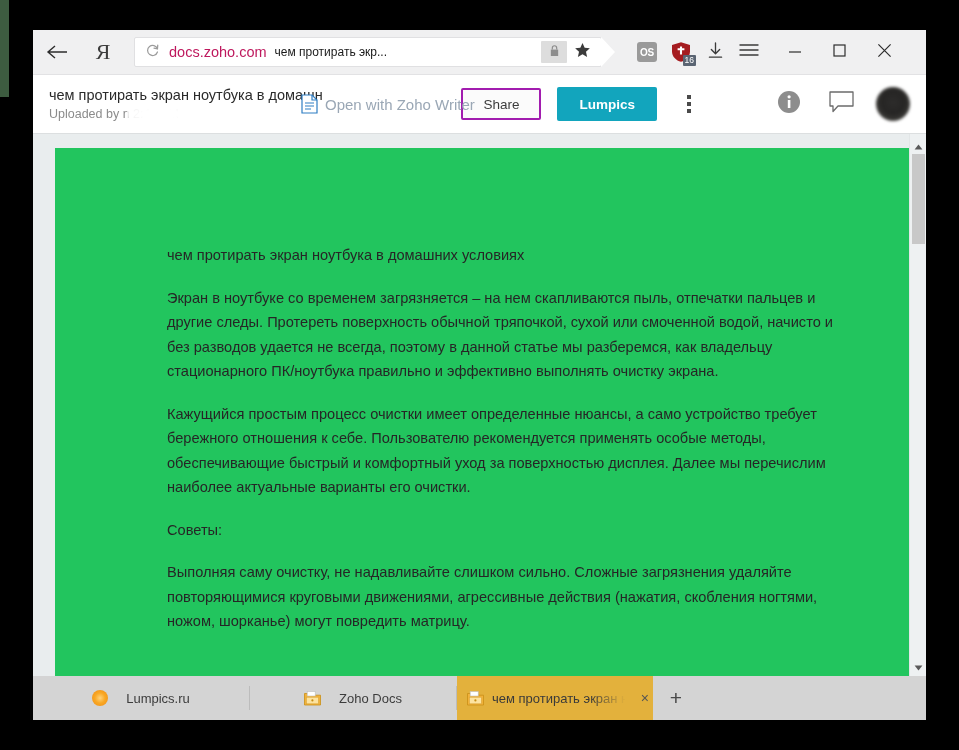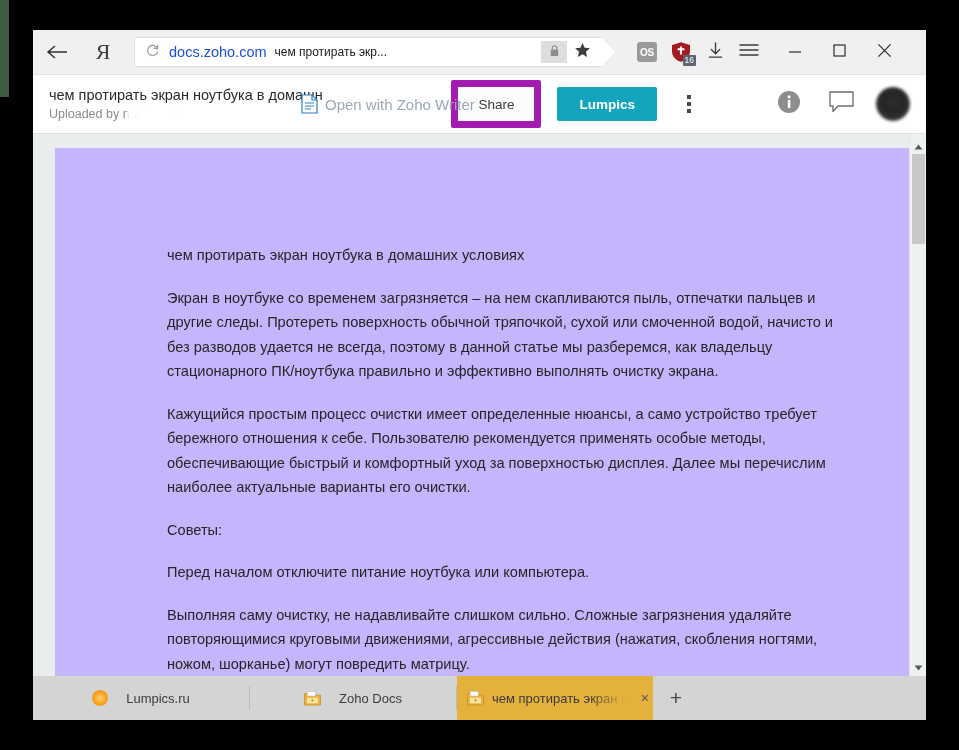--- a/index.html
+++ b/index.html
@@ -63,21 +63,21 @@
     margin-right: 0;
     position: relative;
     max-width: 468px;
   }
   .reload-btn {
     width: 34px; height: 28px;
     display: flex; align-items: center; justify-content: center;
     flex: 0 0 34px;
   }
   .url-domain {
-    font-size: 14.5px; color: #1d4ed8; white-space: nowrap;
+    font-size: 14.5px; color: #be185d; white-space: nowrap;
     padding-right: 8px;
   }
   .url-rest {
     font-size: 12px; color: #1a1a1a; white-space: nowrap;
     overflow: hidden; text-overflow: clip;
     flex: 1 1 auto;
   }
   .urlbar-right {
     display: flex; align-items: center;
     height: 28px; margin-left: auto; padding-right: 4px;
@@ -175,22 +175,22 @@
   }
   .writer-icon { width: 17px; height: 20px; display: block; }
   .open-writer-label {
     font-size: 15px; color: #9aa7b5;
   }
   .hdr-right {
     margin-left: auto;
     display: flex; align-items: center; gap: 0;
   }
   .btn-share {
-    height: 48px; padding: 0 20px;
-    background: #fbfbfb; border: 7px solid #a21caf;
+    height: 32px; padding: 0 20px;
+    background: #fbfbfb; border: 2px solid #a21caf;
     border-radius: 2px;
     font-size: 13.5px; color: #3c3c3c;
     display: flex; align-items: center; justify-content: center;
     cursor: pointer;
   }
   .btn-download {
     height: 34px; padding: 0 22px;
     background: #12a5bd; border: none; border-radius: 2px;
     color: #ffffff; font-size: 13.5px; font-weight: bold;
     display: flex; align-items: center; justify-content: center;
@@ -216,21 +216,21 @@
     flex: 1 1 auto;
     background: #e9edee;
     position: relative;
     display: flex;
     overflow: hidden;
     border-top: 1px solid #dcdfe0;
   }
   .viewer-left-rail { width: 22px; flex: 0 0 22px; background: #e9edee; }
   .page {
     flex: 1 1 auto;
-    background: #c4b5fd;
+    background: #22c55e;
     margin: 14px 0 0 0;
     padding: 95px 76px 0 112px;
     overflow: hidden;
     position: relative;
   }
   .page p {
     font-size: 14.6px;
     line-height: 24.5px;
     color: #262626;
     margin-bottom: 18px;
@@ -466,21 +466,20 @@
   </div>
 
   <div class="viewer">
     <div class="viewer-left-rail"></div>
 
     <div class="page">
       <p>чем протирать экран ноутбука в домашних условиях</p>
       <p>Экран в ноутбуке со временем загрязняется – на нем скапливаются пыль, отпечатки пальцев и другие следы. Протереть поверхность обычной тряпочкой, сухой или смоченной водой, начисто и без разводов удается не всегда, поэтому в данной статье мы разберемся, как владельцу стационарного ПК/ноутбука правильно и эффективно выполнять очистку экрана.</p>
       <p>Кажущийся простым процесс очистки имеет определенные нюансы, а само устройство требует бережного отношения к себе. Пользователю рекомендуется применять особые методы, обеспечивающие быстрый и комфортный уход за поверхностью дисплея. Далее мы перечислим наиболее актуальные варианты его очистки.</p>
       <p>Советы:</p>
-      <p>Перед началом отключите питание ноутбука или компьютера.</p>
       <p>Выполняя саму очистку, не надавливайте слишком сильно. Сложные загрязнения удаляйте повторяющимися круговыми движениями, агрессивные действия (нажатия, скобления ногтями, ножом, шорканье) могут повредить матрицу.</p>
 
     </div>
 
     <div class="scrollbar">
       <div class="sb-arrow up">
         <span>
           <svg width="9" height="6" viewBox="0 0 9 6">
               <path d="M4.5 0.6 L8.4 5.4 H0.6 Z" fill="#5a5a5a"></path>
             </svg>

